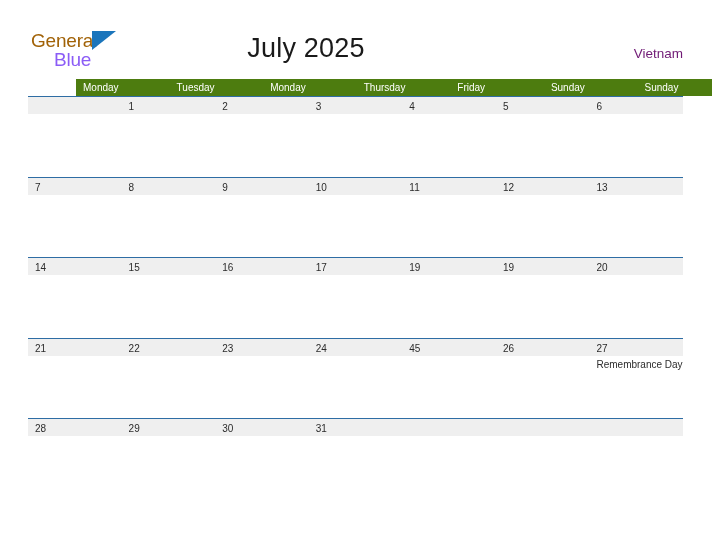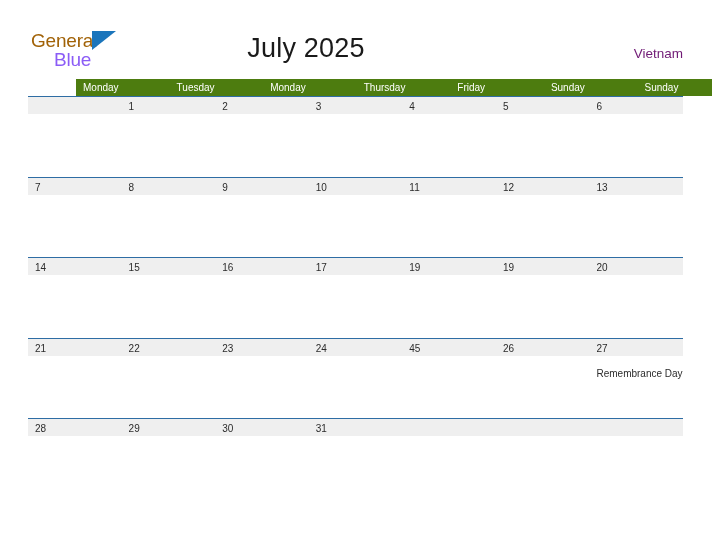--- a/index.html
+++ b/index.html
@@ -144,21 +144,21 @@
     color: #2b2b2b;
     display: block;
   }
   .day-event {
     position: relative;
     z-index: 2;
     display: block;
     font-size: 10px;
     line-height: 14px;
     color: #2b2b2b;
-    padding-top: 10px;
+    padding-top: 1px;
     white-space: nowrap;
   }
 </style>
 </head>
 <body>
 
 <div class="header">
 
   <div class="logo">
     <span class="logo-general">General</span>

